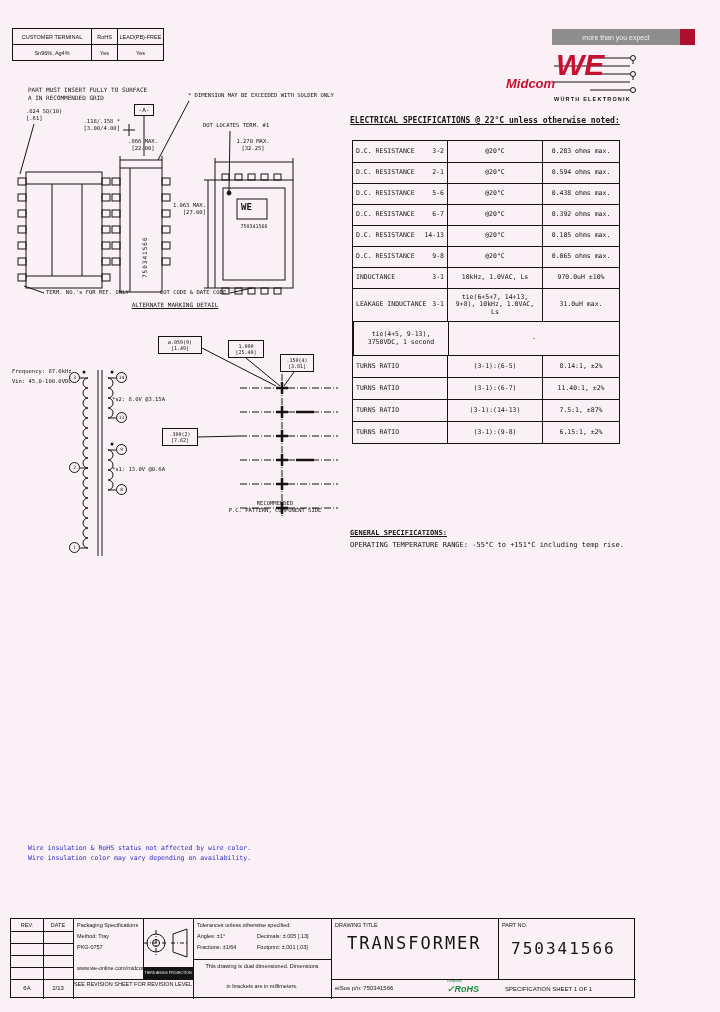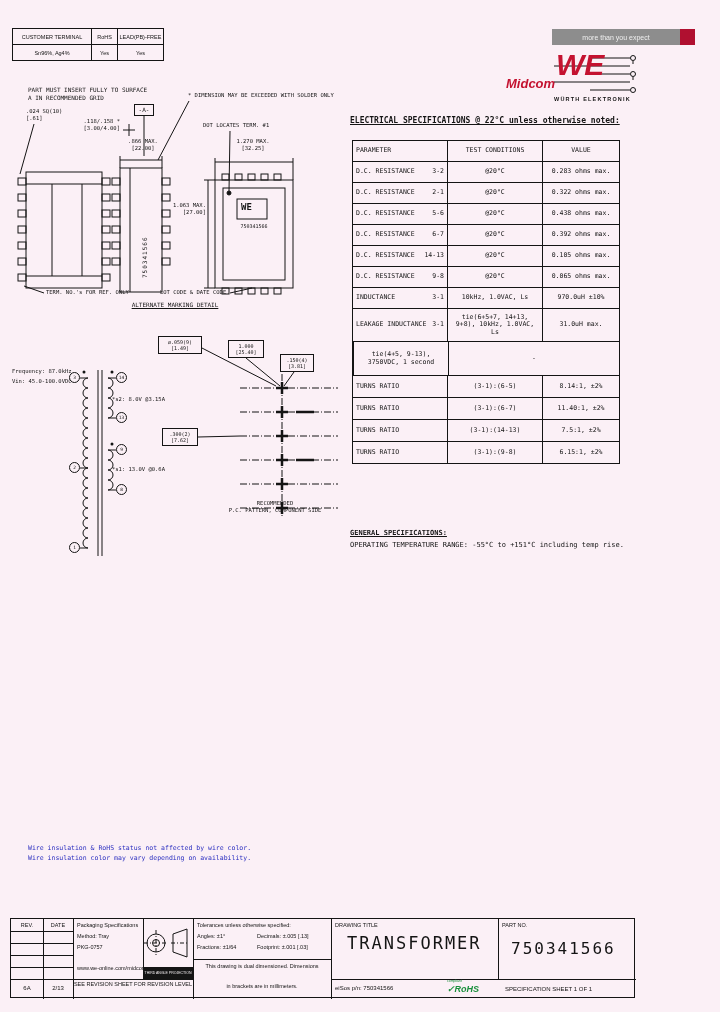--- a/index.html
+++ b/index.html
@@ -284,40 +284,35 @@
     <div>[7.62]</div>
   </div>
   <div class="abs t55 ctr" style="left:205px;top:500px;width:140px;flex-direction:column">
     <div>RECOMMENDED</div>
     <div>P.C. PATTERN, COMPONENT SIDE</div>
   </div>
 
   <div class="abs t8 b u" style="left:350px;top:116px">ELECTRICAL SPECIFICATIONS @ 22°C unless otherwise noted:</div>
 
   <div id="spec-table">
-    <div class="srow h20">
-      <div class="sc sc1 t7" style="justify-content:flex-start">PARAMETER</div>
-      <div class="sc sc2 t7">TEST CONDITIONS</div>
-      <div class="sc sc3 t7">VALUE</div>
-    </div>
     <div class="srow h21">
       <div class="sc sc1">
           <span>D.C. RESISTANCE</span>
           <span>3-2</span>
         </div>
       <div class="sc sc2">@20°C</div>
       <div class="sc sc3">0.283 ohms max.</div>
     </div>
     <div class="srow h21">
       <div class="sc sc1">
           <span>D.C. RESISTANCE</span>
           <span>2-1</span>
         </div>
       <div class="sc sc2">@20°C</div>
-      <div class="sc sc3">0.322 ohms max.</div>
+      <div class="sc sc3">0.594 ohms max.</div>
     </div>
     <div class="srow h21">
       <div class="sc sc1">
           <span>D.C. RESISTANCE</span>
           <span>5-6</span>
         </div>
       <div class="sc sc2">@20°C</div>
       <div class="sc sc3">0.438 ohms max.</div>
     </div>
     <div class="srow h21">
@@ -379,21 +374,21 @@
         </div>
       <div class="sc sc2">(3-1):(6-7)</div>
       <div class="sc sc3">11.40:1, ±2%</div>
     </div>
     <div class="srow h22">
       <div class="sc sc1">
           <span>TURNS RATIO</span>
           <span></span>
         </div>
       <div class="sc sc2">(3-1):(14-13)</div>
-      <div class="sc sc3">7.5:1, ±2%</div>
+      <div class="sc sc3">7.5:1, ±87%</div>
     </div>
     <div class="srow h22">
       <div class="sc sc1">
           <span>TURNS RATIO</span>
           <span></span>
         </div>
       <div class="sc sc2">(3-1):(9-8)</div>
       <div class="sc sc3">6.15:1, ±2%</div>
     </div>
   </div>

